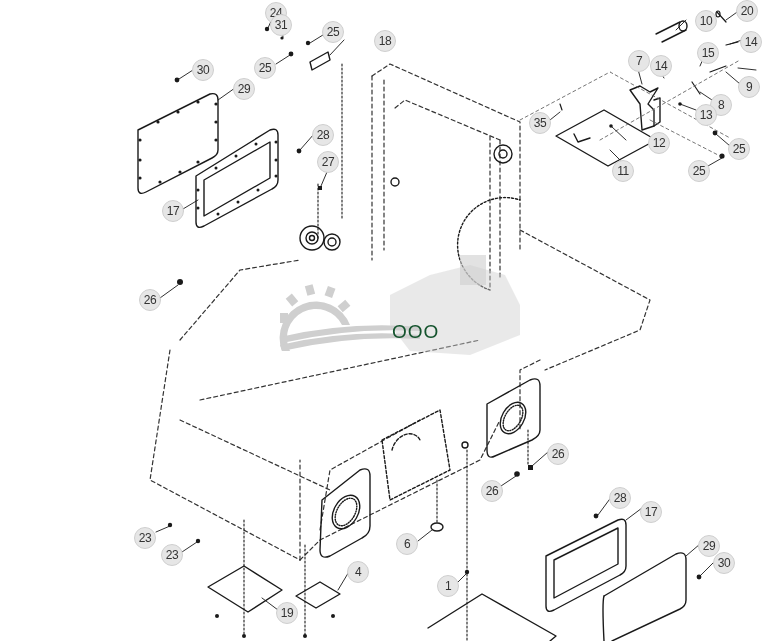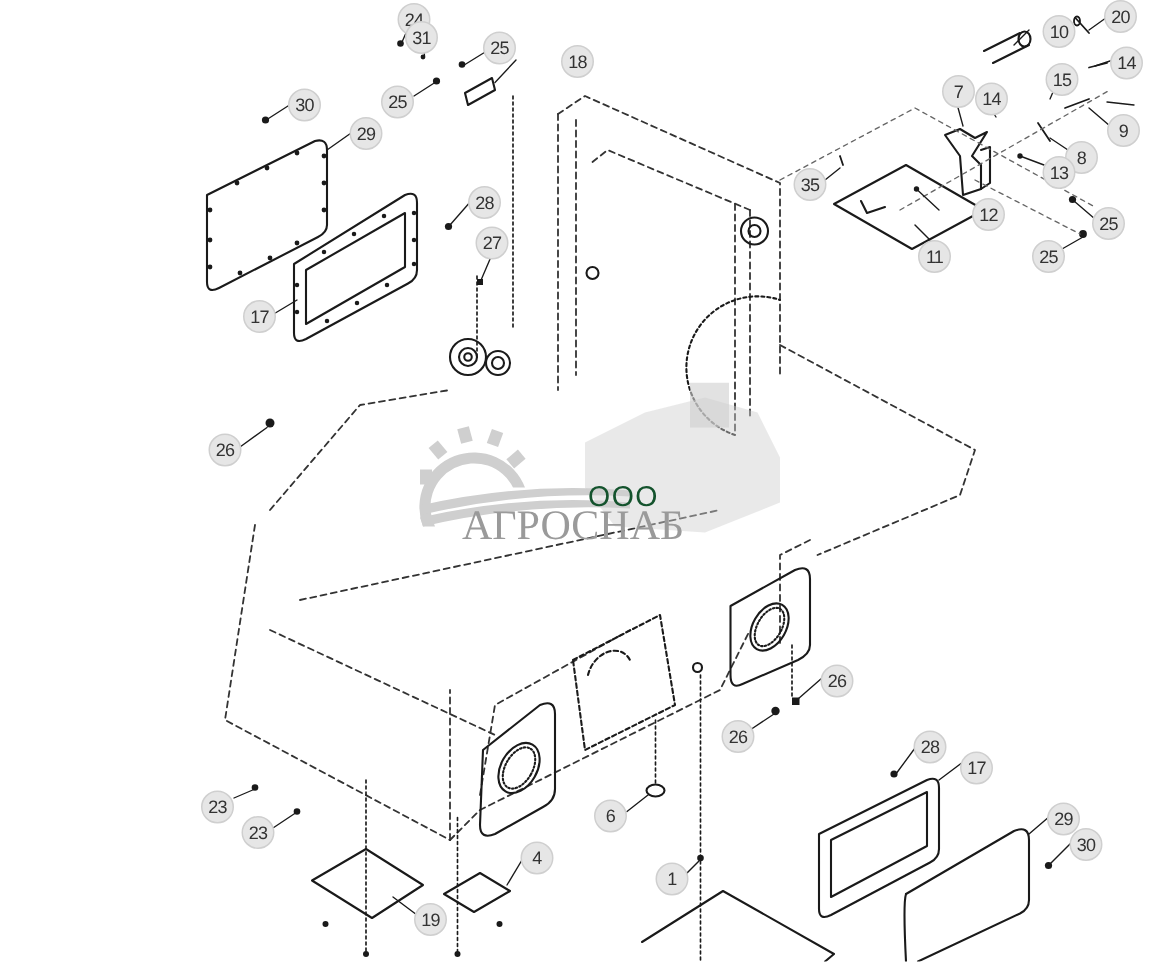--- a/index.html
+++ b/index.html
@@ -245,21 +245,20 @@
         <rect x="56" y="32" width="8" height="10" transform="rotate(20 60 37)"></rect>
         <rect x="70" y="46" width="8" height="10" transform="rotate(50 74 51)"></rect>
       </g>
       <path d="M10 82 Q80 66 150 72 L150 76 Q80 72 12 88 Z"></path>
       <path d="M10 90 Q80 74 150 80 L150 84 Q80 80 12 96 Z"></path>
       <path d="M120 40 L160 20 L200 10 L235 20 L250 50 L250 80 L200 100 L140 96 L120 70 Z" opacity="0.45"></path>
       <rect x="190" y="0" width="26" height="30" opacity="0.6"></rect>
     </g>
   </svg>
   <span class="wm-ooo">ООО</span>
-  <span class="wm-name">АГРОСНАБ</span>
 </div>
 
 <div id="callouts">
     <div class="callout" style="left: 265px; top: 2px; text-align: right;">24</div>
     <div class="callout" style="left: 270px; top: 14px;">31</div>
     <div class="callout" style="left: 322px; top: 21px;">25</div>
     <div class="callout" style="left: 342px; top: 30px; margin-left: 32px;">18</div>
     <div class="callout" style="left: 254px; top: 57px;">25</div>
     <div class="callout" style="left: 192px; top: 59px;">30</div>
     <div class="callout" style="left: 233px; top: 78px;">29</div>

